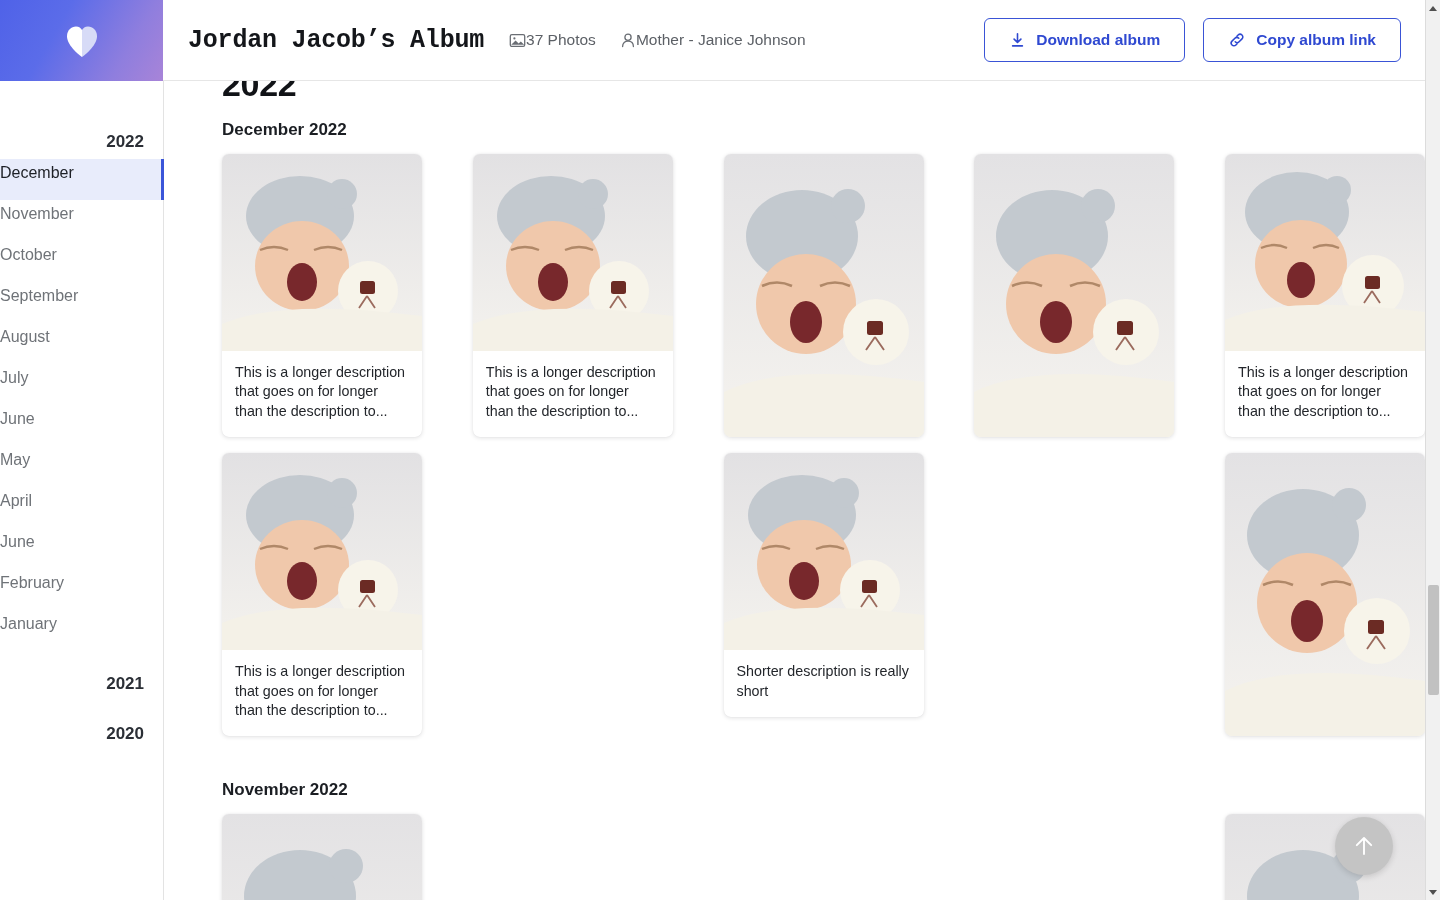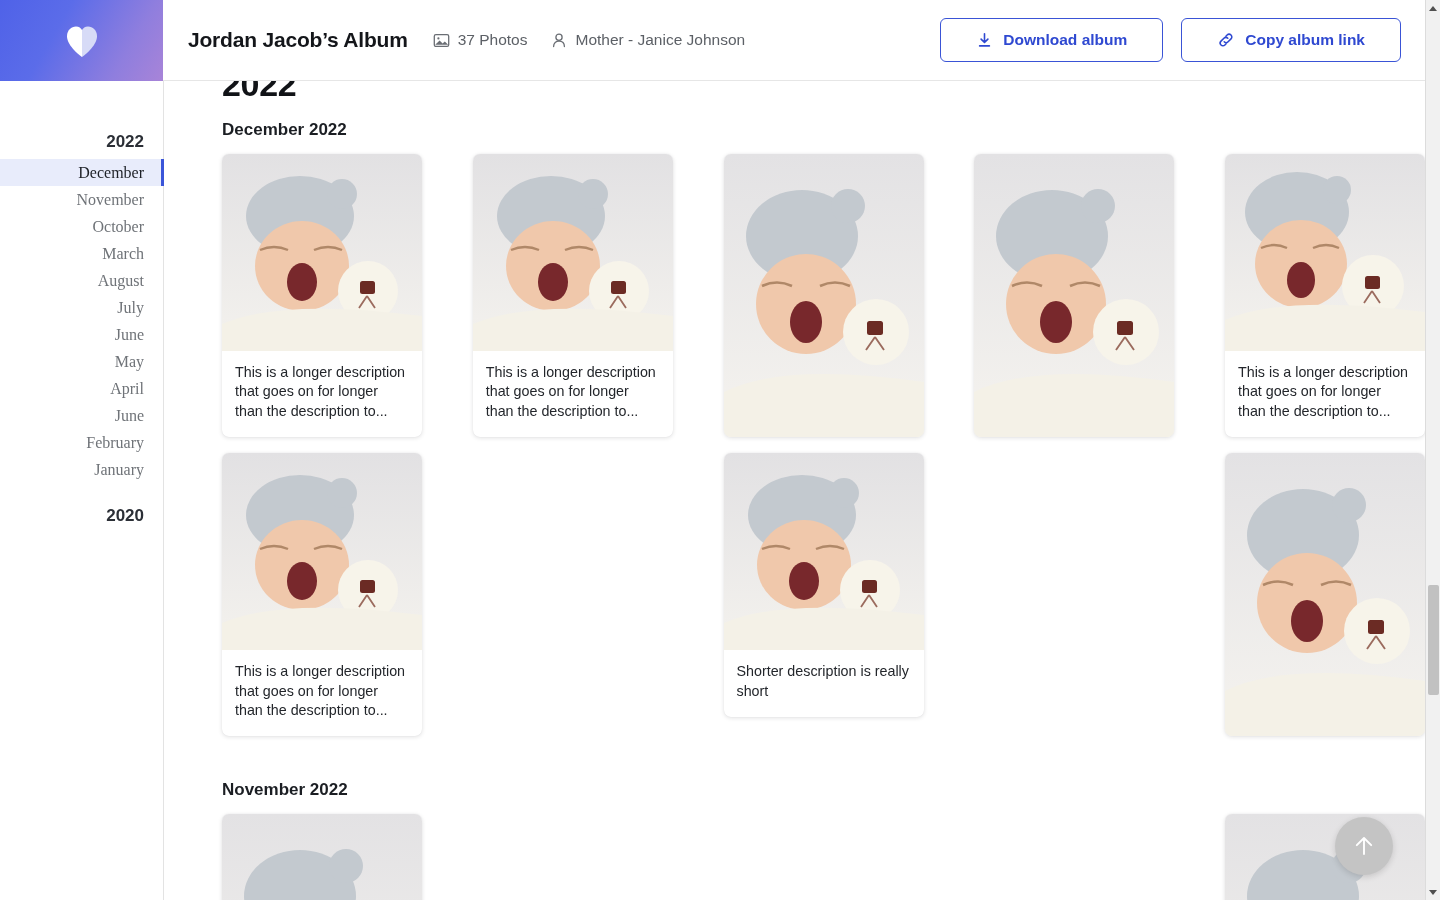--- a/index.html
+++ b/index.html
@@ -24,31 +24,31 @@
     background: linear-gradient(120deg, #4f62e8 0%, #5b6ce9 35%, #8f7ede 75%, #a884d8 100%);
     display: flex; align-items: center; justify-content: center;
   }
   .heart { width: 36px; height: 34px; display:block; }
 
   .header-main {
     flex: 1; display: flex; align-items: center;
     padding: 0 24px 0 25px;
   }
   .album-title {
-    font-size: 21px; font-weight: bold; color: #14161a;
-    letter-spacing: -0.2px; white-space: nowrap;
+    font-size: 25px; font-weight: bold; color: #14161a;
+    letter-spacing: -0.2px; white-space: nowrap; font-family: Liberation Mono, monospace;
   }
   .meta-group { display: flex; align-items: center; margin-left: 25px; gap: 24px; }
-  .meta-item { display: flex; align-items: center; gap: 8px; color: #5c6066; font-size: 15.5px; white-space: nowrap; }
+  .meta-item { display: flex; align-items: center; gap: 0; color: #5c6066; font-size: 15.5px; white-space: nowrap; }
   .meta-item svg { display:block; flex:0 0 auto; }
 
   .header-actions { margin-left: auto; display: flex; align-items: center; gap: 18px; }
   .btn {
     display: inline-flex; align-items: center; gap: 10px;
-    height: 44px; padding: 0 35px;
+    height: 44px; padding: 0 24px;
     border: 1px solid #3a54d6; border-radius: 6px;
     background: #ffffff; color: #2f49d1;
     font-size: 15.5px; font-weight: bold; white-space: nowrap;
     cursor: pointer; font-family: inherit;
   }
   .btn svg { display:block; }
 
   
   .sidebar {
     position: absolute; left: 0; top: 81px; width: 164px; height: 819px;
@@ -58,22 +58,22 @@
     z-index: 20;
   }
   .nav-year {
     text-align: right; padding: 7px 19px 7px 0;
     font-size: 17px; font-weight: bold; color: #2b2f36;
     cursor: pointer;
   }
   .nav-year.spaced { margin-top: 16px; }
   .nav-month {
     position: relative;
-    text-align: right; padding: 5px 19px 4px 0;
-    font-size: 16px; color: #6f7378; cursor: pointer; font-family: Liberation Serif, serif;
+    text-align: left; padding: 5px 19px 18px 0;
+    font-size: 16px; color: #6f7378; cursor: pointer;
   }
   .nav-month.active {
     background: #e8ecfb; color: #1d2026;
   }
   .nav-month.active::after {
     content: ""; position: absolute; right: -1px; top: 0; bottom: 0;
     width: 3px; background: #3a55d9;
   }
 
   
@@ -186,30 +186,31 @@
     </div>
   </div>
 
   <nav class="sidebar">
 
     <div class="nav-year">2022</div>
 
     <div class="nav-month active">December</div>
     <div class="nav-month">November</div>
     <div class="nav-month">October</div>
-    <div class="nav-month">March</div>
+    <div class="nav-month">September</div>
     <div class="nav-month">August</div>
     <div class="nav-month">July</div>
     <div class="nav-month">June</div>
     <div class="nav-month">May</div>
     <div class="nav-month">April</div>
     <div class="nav-month">June</div>
     <div class="nav-month">February</div>
     <div class="nav-month">January</div>
 
+    <div class="nav-year spaced">2021</div>
     <div class="nav-year spaced">2020</div>
   </nav>
 
   <main class="main">
 
     <h1 class="year-heading">2022</h1>
 
     <h2 class="month-heading">December 2022</h2>
 
     <div class="grid">

